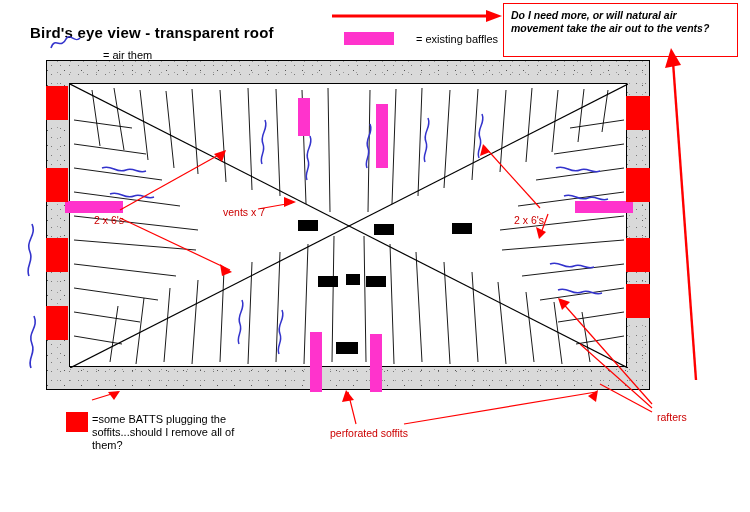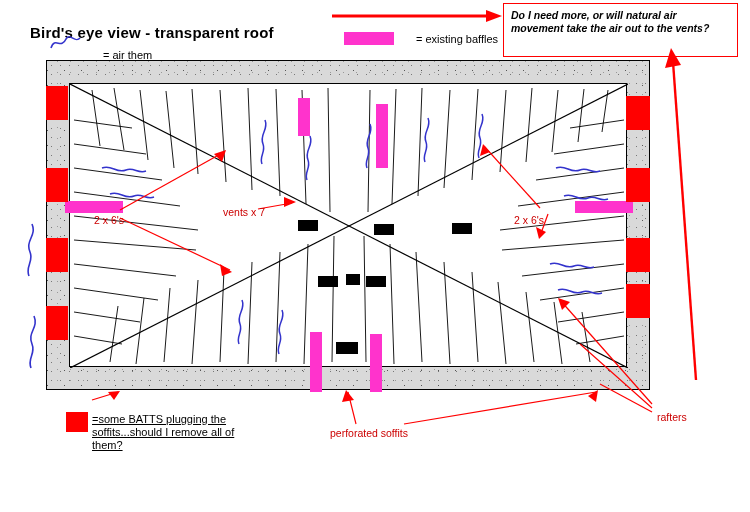--- a/index.html
+++ b/index.html
@@ -253,13 +253,13 @@
   </g>
 </svg>
 
 <div class="abs lbl-red" style="left:94px;top:214px;">2 x 6's</div>
 <div class="abs lbl-red" style="left:514px;top:214px;">2 x 6's</div>
 <div class="abs lbl-red" style="left:200px;top:206px;margin-left:23px;">vents x 7</div>
 <div class="abs lbl-red" style="left:330px;top:427px;">perforated soffits</div>
 <div class="abs lbl-red" style="left:657px;top:399px;margin-top:12px;">rafters</div>
 
 <div class="abs swatch-red" style="left:66px;top:412px;width:22px;height:20px;"></div>
-<div class="abs legend-text" style="left:92px;top:413px;width:160px;line-height:13px;text-decoration:underline;">=some BATTS plugging the soffits...should I remove all of them?</div>
+<div class="abs legend-text" style="left:92px;top:413px;width:160px;line-height:13px;">=some BATTS plugging the soffits...should I remove all of them?</div>
 
 </body></html>

